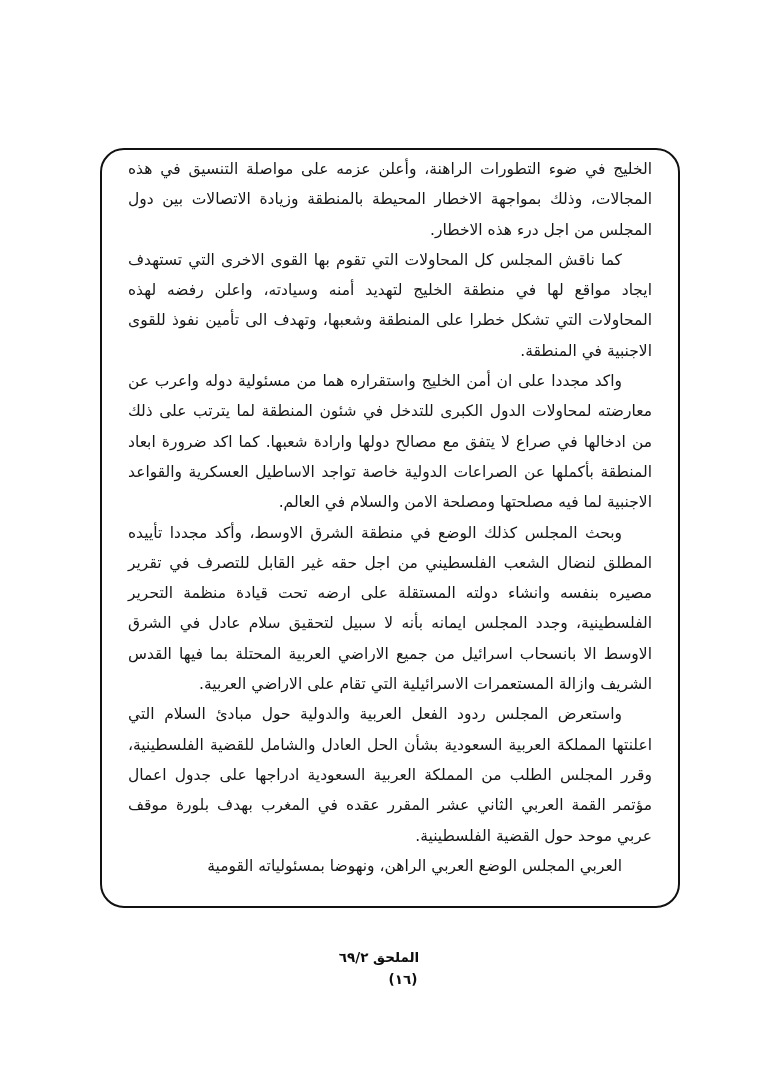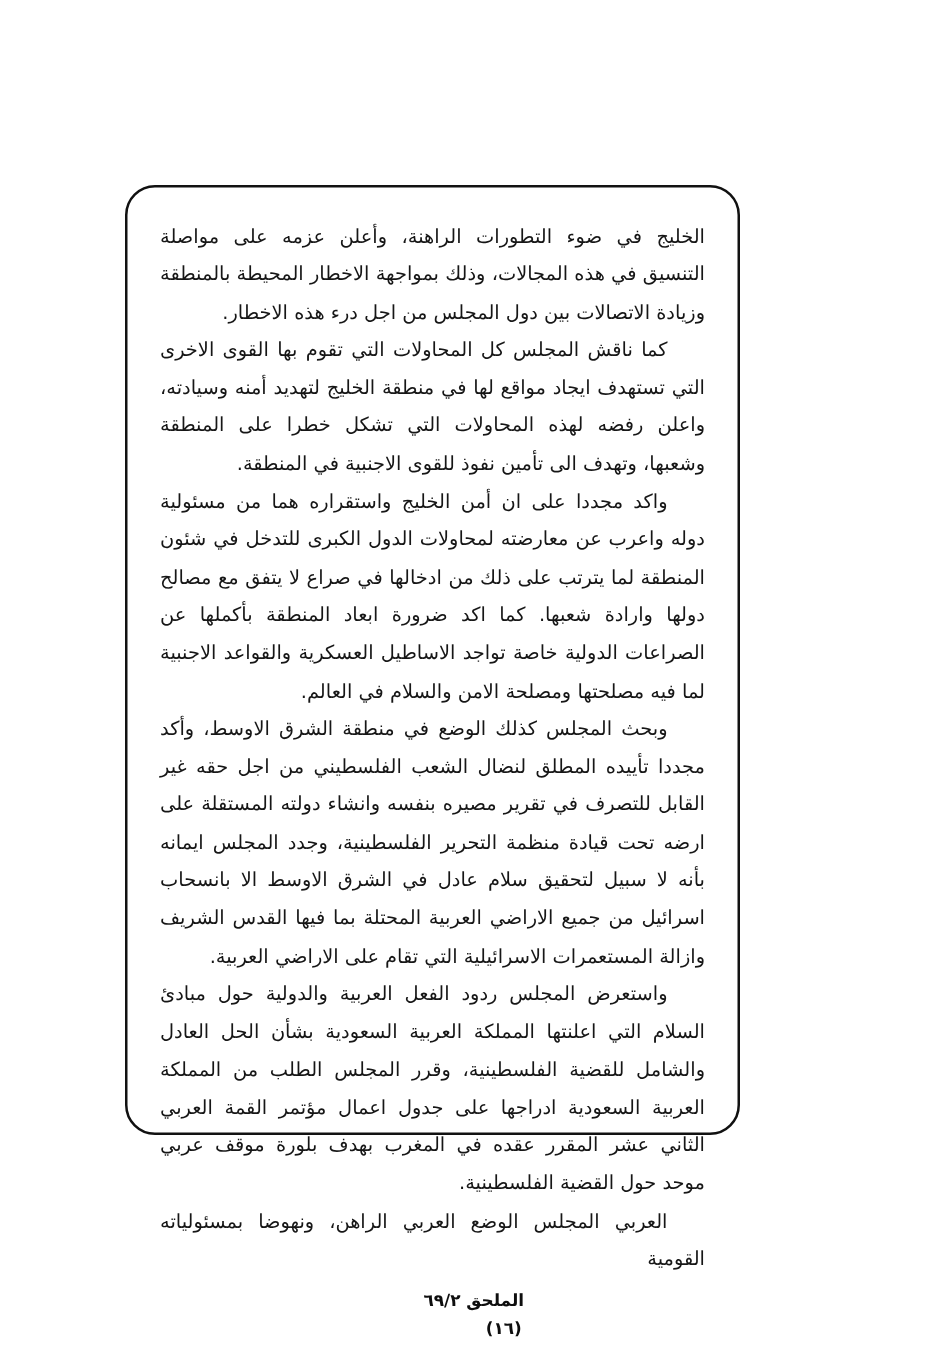--- a/index.html
+++ b/index.html
@@ -16,26 +16,26 @@
   }
   .page {
     position: absolute;
     inset: 0;
     background: #ffffff;
   }
   .border-box {
     position: absolute;
     left: 100px;
     top: 148px;
-    width: 492px;
+    width: 580px;
     height: 760px;
     box-sizing: border-box;
     border: 2px solid #111111;
     border-radius: 24px;
-    padding: 24px 26px 10px 26px;
+    padding: 4px 26px 10px 26px;
     background: #ffffff;
   }
   .text-area {
     direction: rtl;
     color: #161616;
     font-size: 15.5px;
     line-height: 30.3px;
     text-align: justify;
   }
   .text-area p {
@@ -43,21 +43,21 @@
     padding: 0;
     text-align: justify;
     text-justify: inter-word;
   }
   .text-area p.indent {
     text-indent: 30px;
   }
   .footer {
     position: absolute;
     left: 0;
-    top: 1030px;
+    top: 946px;
     width: 758px;
     text-align: center;
     direction: rtl;
     color: #0e0e0e;
   }
   .footer .annex {
     font-size: 13.5px;
     font-weight: bold;
     line-height: 22px;
     display: block;

